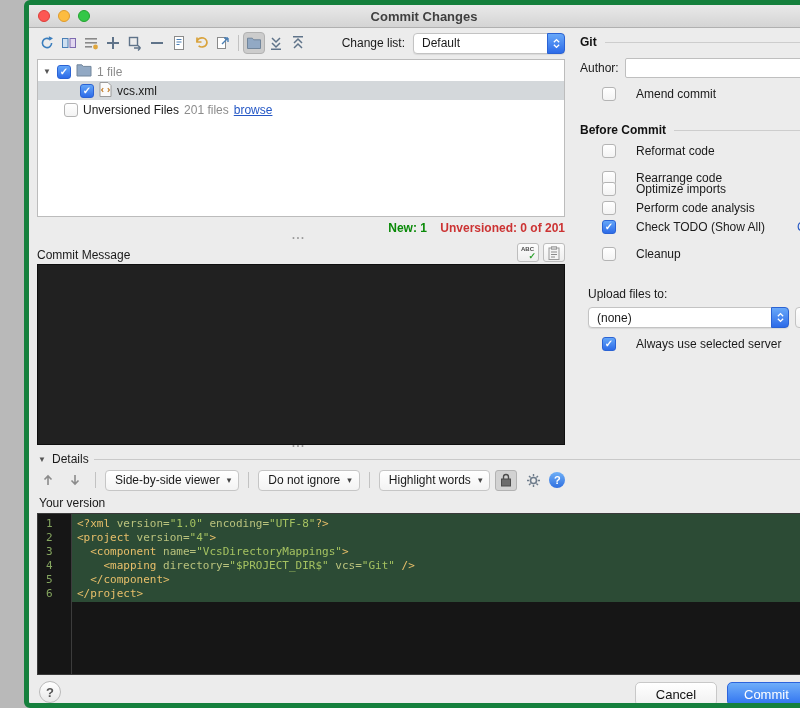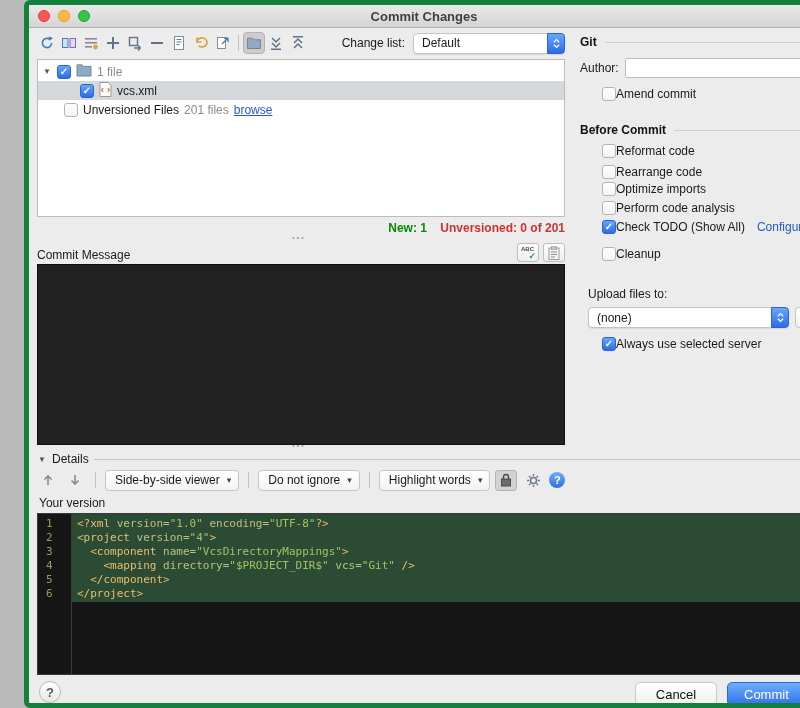--- a/index.html
+++ b/index.html
@@ -65,21 +65,21 @@
 
   
   .section-header{position:absolute;display:flex;align-items:center;font-weight:bold;color:#111;}
   .section-header .rule{flex:1;height:1px;background:#cdcdcd;margin-left:8px;}
   .hdr-git{left:551px;top:30px;width:241px;}
   .hdr-before{left:551px;top:118px;width:241px;}
   .hdr-after{left:551px;top:258px;width:241px;}
   .author-row{position:absolute;left:551px;top:53px;width:241px;display:flex;align-items:center;gap:6px;}
   .text-input{flex:1;height:20px;border:1px solid #bfbfbf;border-radius:2px;background:#fff;box-sizing:border-box;
               font-family:"Liberation Sans",sans-serif;font-size:12px;padding:0 4px;outline:none;}
-  .check-row{position:absolute;display:flex;align-items:center;gap:0;white-space:nowrap;}
+  .check-row{position:absolute;display:flex;align-items:center;gap:20px;white-space:nowrap;}
   .cfg-link{color:#2457c5;margin-left:12px;}
   .upload-label{position:absolute;left:559px;top:282px;}
   .upload-row{position:absolute;left:559px;top:302px;width:233px;display:flex;align-items:center;gap:6px;}
   .upload-row .popup{flex:1;}
   .more-btn{width:26px;height:21px;border:1px solid #c3c3c3;border-radius:4px;background:linear-gradient(#fff,#f1f1f1);
             display:flex;align-items:center;justify-content:center;font-size:12px;color:#333;box-sizing:border-box;}
 
   
   .details-row{position:absolute;top:447px;left:0;right:0;display:flex;align-items:center;padding:0 8px;gap:5px;}
   .details-row .rule{flex:1;height:1px;background:#c9c9c9;}
@@ -289,21 +289,21 @@
   </div>
 
   <div class="section-header hdr-before">
     <span>Before Commit</span>
       <span class="rule"></span>
   </div>
   <div class="check-row" style="left:573px;top:139px;justify-content:center;">
     <span class="cb"></span>
     <span>Reformat code</span>
   </div>
-  <div class="check-row" style="left:573px;top:160px;">
+  <div class="check-row" style="left:573px;top:166px;">
     <span class="cb"></span>
     <span>Rearrange code</span>
   </div>
   <div class="check-row" style="left:573px;top:177px;">
     <span class="cb"></span>
     <span>Optimize imports</span>
   </div>
   <div class="check-row" style="left:573px;top:196px;">
     <span class="cb"></span>
     <span>Perform code analysis</span>

